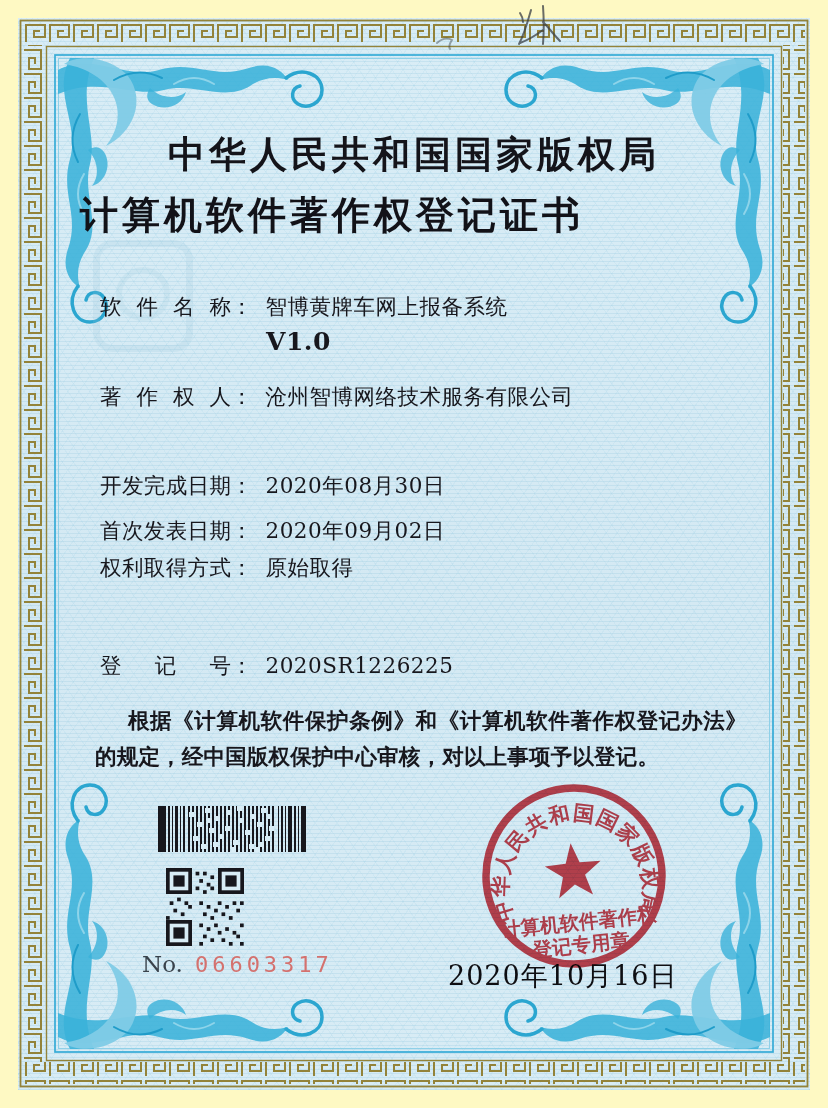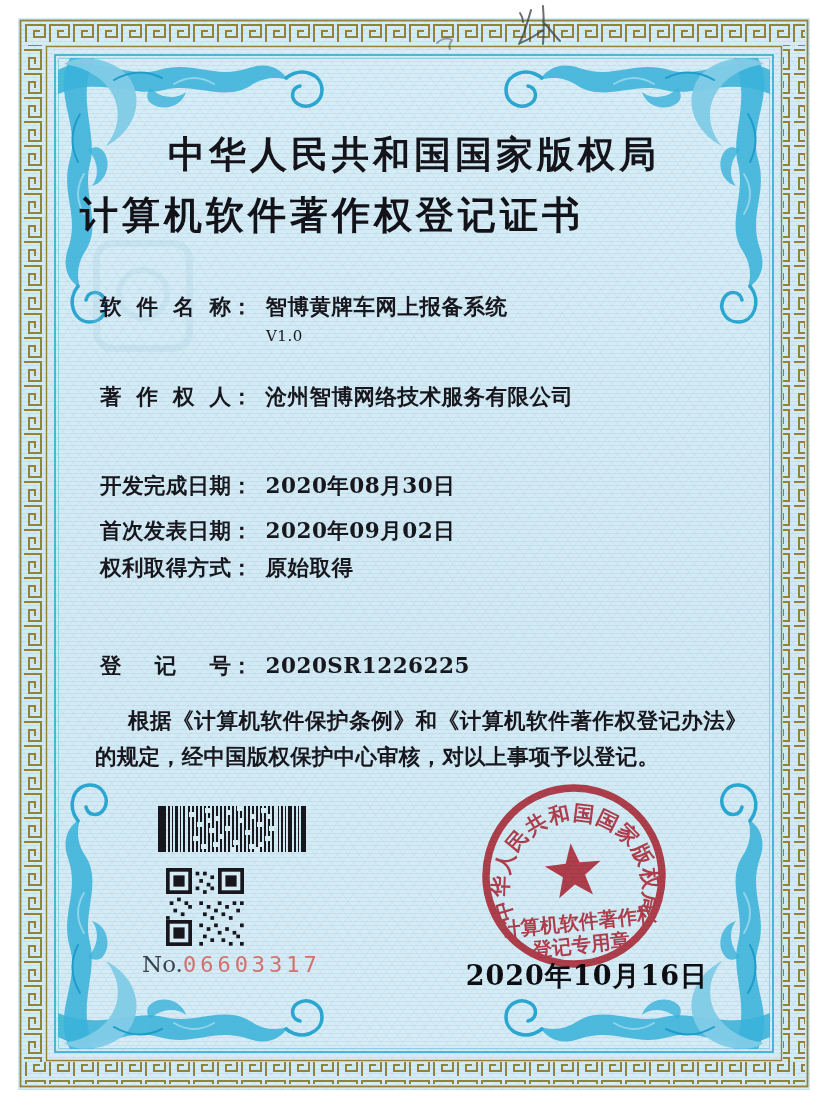--- a/index.html
+++ b/index.html
@@ -1,50 +1,50 @@
 <!DOCTYPE html>
 <html><head>
 <meta charset="utf-8">
 <style>
   html,body{margin:0;padding:0;}
   body{background:#e8ebe4;font-family:"DejaVu Serif","Liberation Serif",serif;}
-  .page{position:relative;width:828px;height:1108px;background:#ffffff;overflow:hidden;}
+  .page{position:relative;width:828px;height:1108px;background:#fef9c3;overflow:hidden;}
   
   .paper{position:absolute;inset:18px;
     background:
       repeating-linear-gradient(55deg,  rgba(140,200,225,0.13) 0 1px, transparent 1px 9px),
       repeating-linear-gradient(-55deg, rgba(140,200,225,0.13) 0 1px, transparent 1px 9px),
       repeating-linear-gradient(0deg,   rgba(122,186,214,0.20) 0 1px, transparent 1px 4px),
       linear-gradient(180deg,#d9edf6 0%,#d4e9f3 55%,#d8ecf5 100%);
   }
   .frame{position:absolute;left:0;top:0;width:828px;height:1108px;pointer-events:none;}
   .emboss{position:absolute;left:93px;top:240px;width:86px;height:98px;
     border:7px solid rgba(150,198,218,.38);border-radius:20px;opacity:.5;}
   .emboss:after{content:"";position:absolute;left:16px;top:20px;width:42px;height:42px;
     border:6px solid rgba(150,198,218,.34);border-radius:50%;}
   .authority{position:absolute;left:0;top:130px;width:828px;text-align:center;
     font-size:37px;font-weight:700;letter-spacing:4px;color:#14141a;}
   .cert-title{position:absolute;left:0;top:190px;width:664px;text-align:center;
     font-size:38px;font-weight:700;letter-spacing:4px;color:#121218;}
   .certno{position:absolute;left:506px;top:247px;font-size:18px;font-weight:700;color:#1c1c22;}
   .certno-val{margin-left:16px;}
-  .row{position:absolute;left:100px;font-size:21.5px;font-weight:700;color:#17171d;white-space:nowrap;}
+  .row{position:absolute;left:100px;font-size:21.5px;font-weight:400;color:#17171d;white-space:nowrap;}
   .flabel{display:inline-block;width:131px;text-align:justify;text-align-last:justify;vertical-align:bottom;}
   .fcolon{display:inline-block;}
   .fvalue{margin-left:13px;letter-spacing:.5px;}
-  .subvalue{position:absolute;left:266px;font-size:15px;font-weight:400;color:#17171d;letter-spacing:.5px;}
+  .subvalue{position:absolute;left:266px;font-size:25px;font-weight:700;color:#17171d;letter-spacing:.5px;}
   .para{position:absolute;left:95px;top:703px;width:652px;font-size:21.5px;font-weight:700;
     color:#17171d;line-height:36px;text-indent:33px;letter-spacing:.2px;text-align:justify;}
   .barcode{position:absolute;left:158px;top:806px;}
   .qrcode{position:absolute;left:166px;top:868px;}
   .serial{position:absolute;left:142px;top:951px;font-size:23px;color:#39424b;white-space:nowrap;}
   .serial .num{color:#d4716e;font-family:"DejaVu Sans Mono","Liberation Mono",monospace;
-    font-size:22px;letter-spacing:4px;}
-  .issue-date{position:absolute;left:448px;top:958px;width:260px;text-align:right;
-    font-size:27px;font-weight:700;color:#0e0e12;letter-spacing:1px;}
+    font-size:22px;letter-spacing:4px;margin-left:12px;}
+  .issue-date{position:absolute;left:448px;top:958px;width:260px;text-align:left;
+    font-size:27px;font-weight:400;color:#0e0e12;letter-spacing:1px;}
   .seal{position:absolute;left:458px;top:764px;mix-blend-mode:multiply;opacity:.93;}
 </style>
 </head>
 <body>
 
 <div class="page">
 
   <div class="paper"></div>
 
   <svg class="frame" viewBox="0 0 828 1108" xmlns="http://www.w3.org/2000/svg">

